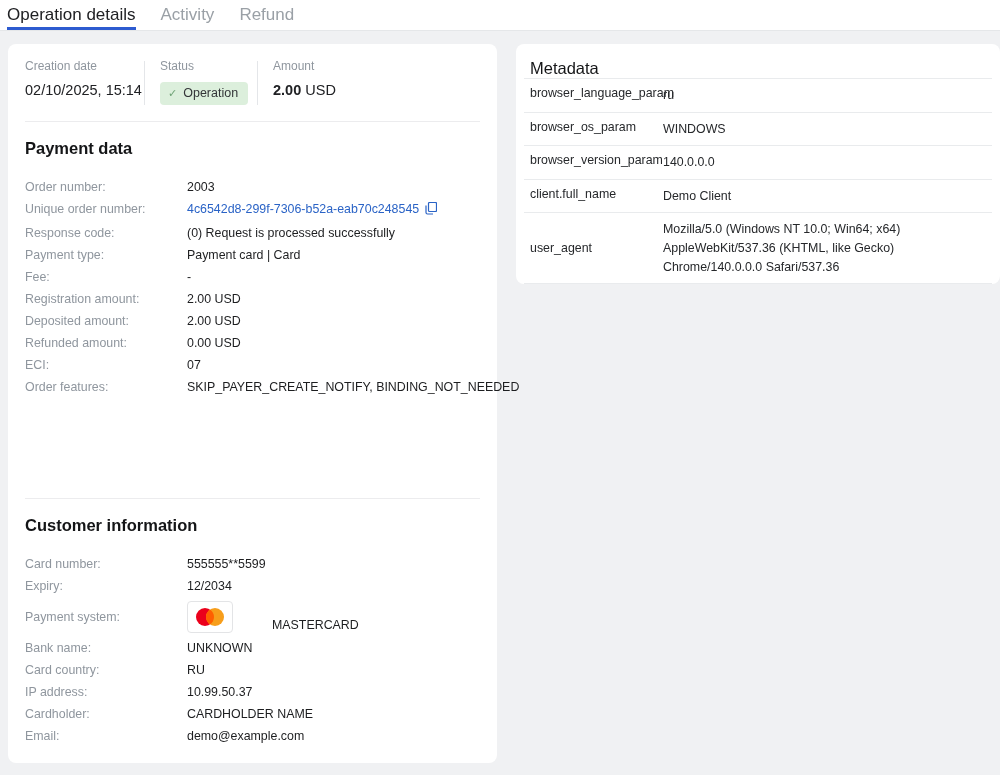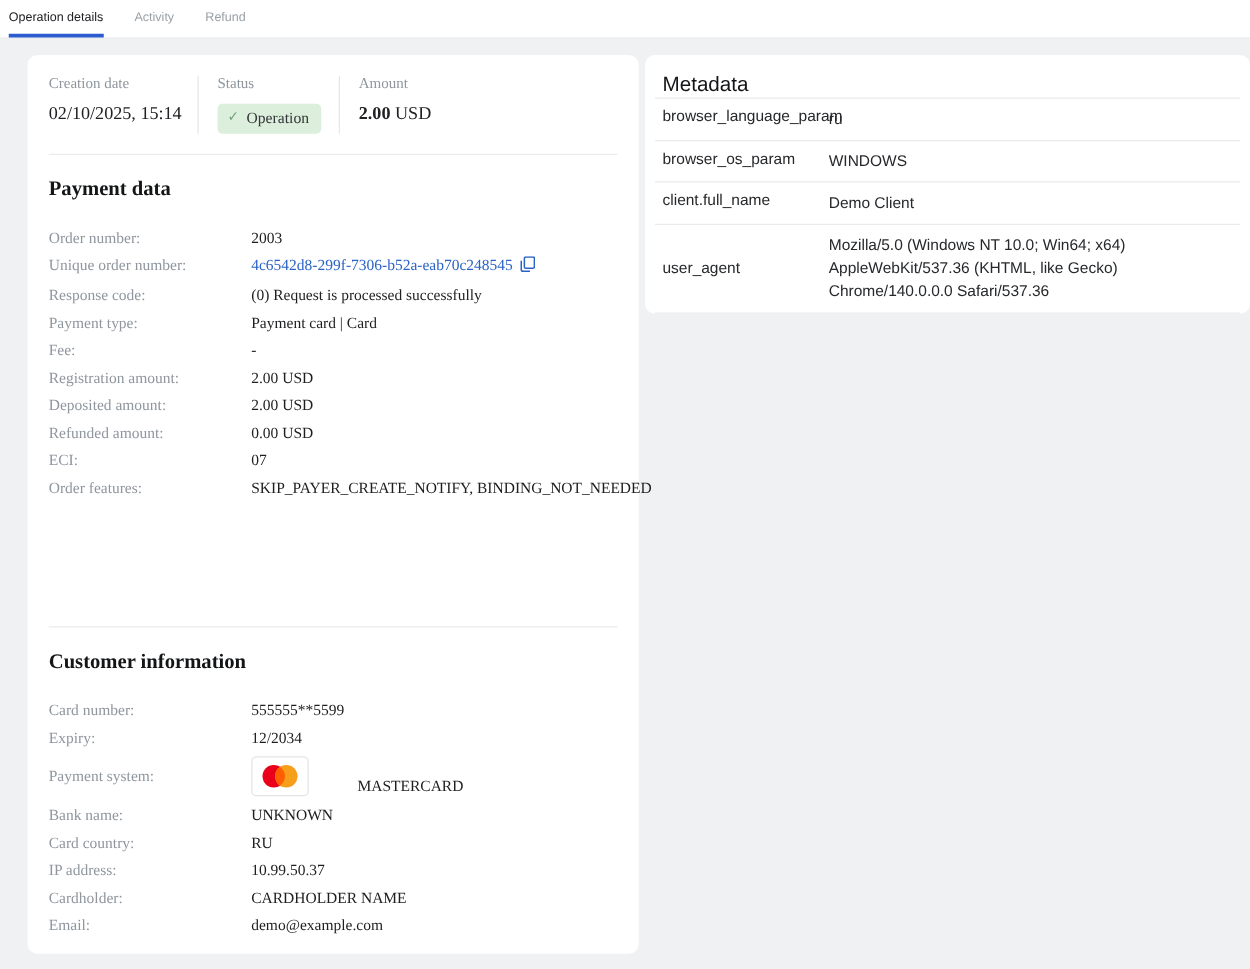--- a/index.html
+++ b/index.html
@@ -12,27 +12,27 @@
     overflow:hidden;
   }
   
   .tabbar {
     position:absolute; top:0; left:0; right:0; height:31px;
     background:#ffffff; border-bottom:1px solid #e5e7e9;
     display:flex; padding-left:7px;
   }
   .tab {
     display:flex; align-items:center; margin-right:25px;
-    font-size:10px; color:#9aa0a6; cursor:pointer;
+    font-size:17px; color:#9aa0a6; cursor:pointer;
     border-bottom:3px solid transparent; padding-top:2px;
   }
   .tab.active { color:#202124; border-bottom-color:#2d5bd0; }
   
   .card { position:absolute; background:#fff; border-radius:8px; }
-  .card-left { left:22px; top:44px; width:489px; height:719px; padding:0 17px;font-family:Liberation Serif, serif; }
+  .card-left { left:8px; top:44px; width:489px; height:719px; padding:0 17px; }
   .card-right { left:516px; top:44px; width:484px; padding:0 8px; }
   
   .summary { display:flex; padding:15px 0 16px; }
   .sum-col1 { width:119px; }
   .sum-col2 { width:97px; }
   .sum-col3 { flex:1; }
   .sum-div { width:1px; background:#e4e6e9; margin:2px 15px 0 0; }
   .sum-col2, .sum-col3 { margin-left:0; }
   .sum-label { font-size:12px; color:#8f969e; margin-bottom:9px; }
   .sum-value { font-size:14.5px; color:#202124; }
@@ -205,20 +205,24 @@
 
   <div class="mt-row">
     <div class="mt-name">browser_language_param</div>
     <div class="mt-value">ru</div>
   </div>
   <div class="mt-row">
     <div class="mt-name">browser_os_param</div>
     <div class="mt-value">WINDOWS</div>
   </div>
   <div class="mt-row">
+    <div class="mt-name">browser_version_param</div>
+    <div class="mt-value">140.0.0.0</div>
+  </div>
+  <div class="mt-row">
     <div class="mt-name">client.full_name</div>
     <div class="mt-value">Demo Client</div>
   </div>
   <div class="mt-row tall">
     <div class="mt-name">user_agent</div>
     <div class="mt-value">Mozilla/5.0 (Windows NT 10.0; Win64; x64) AppleWebKit/537.36 (KHTML, like Gecko) Chrome/140.0.0.0 Safari/537.36</div>
   </div>
 </div>
 
 </body></html>

